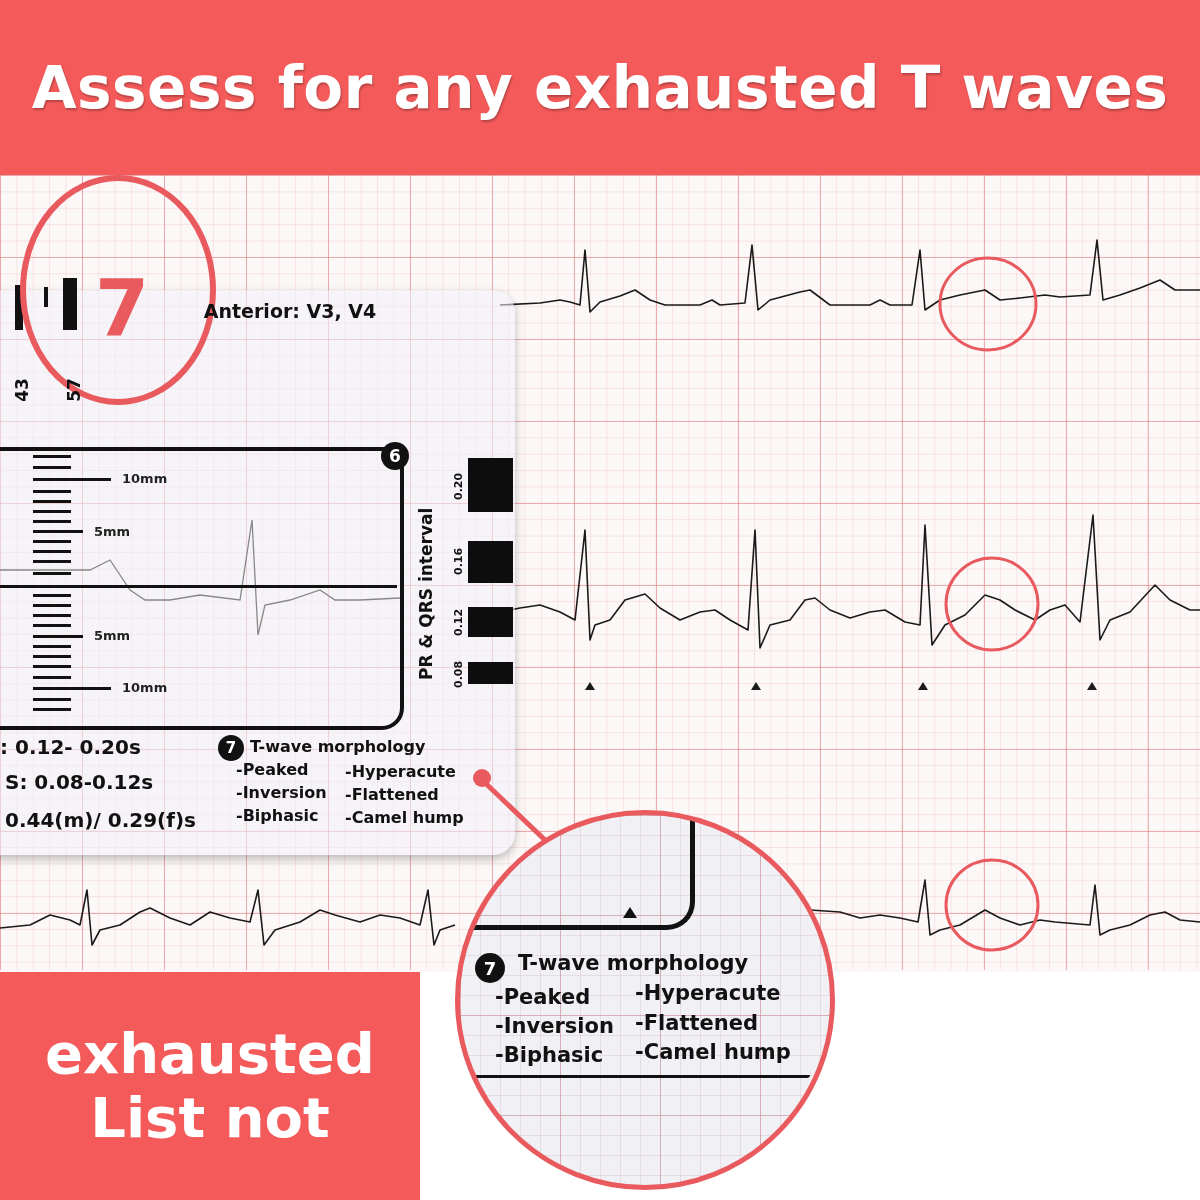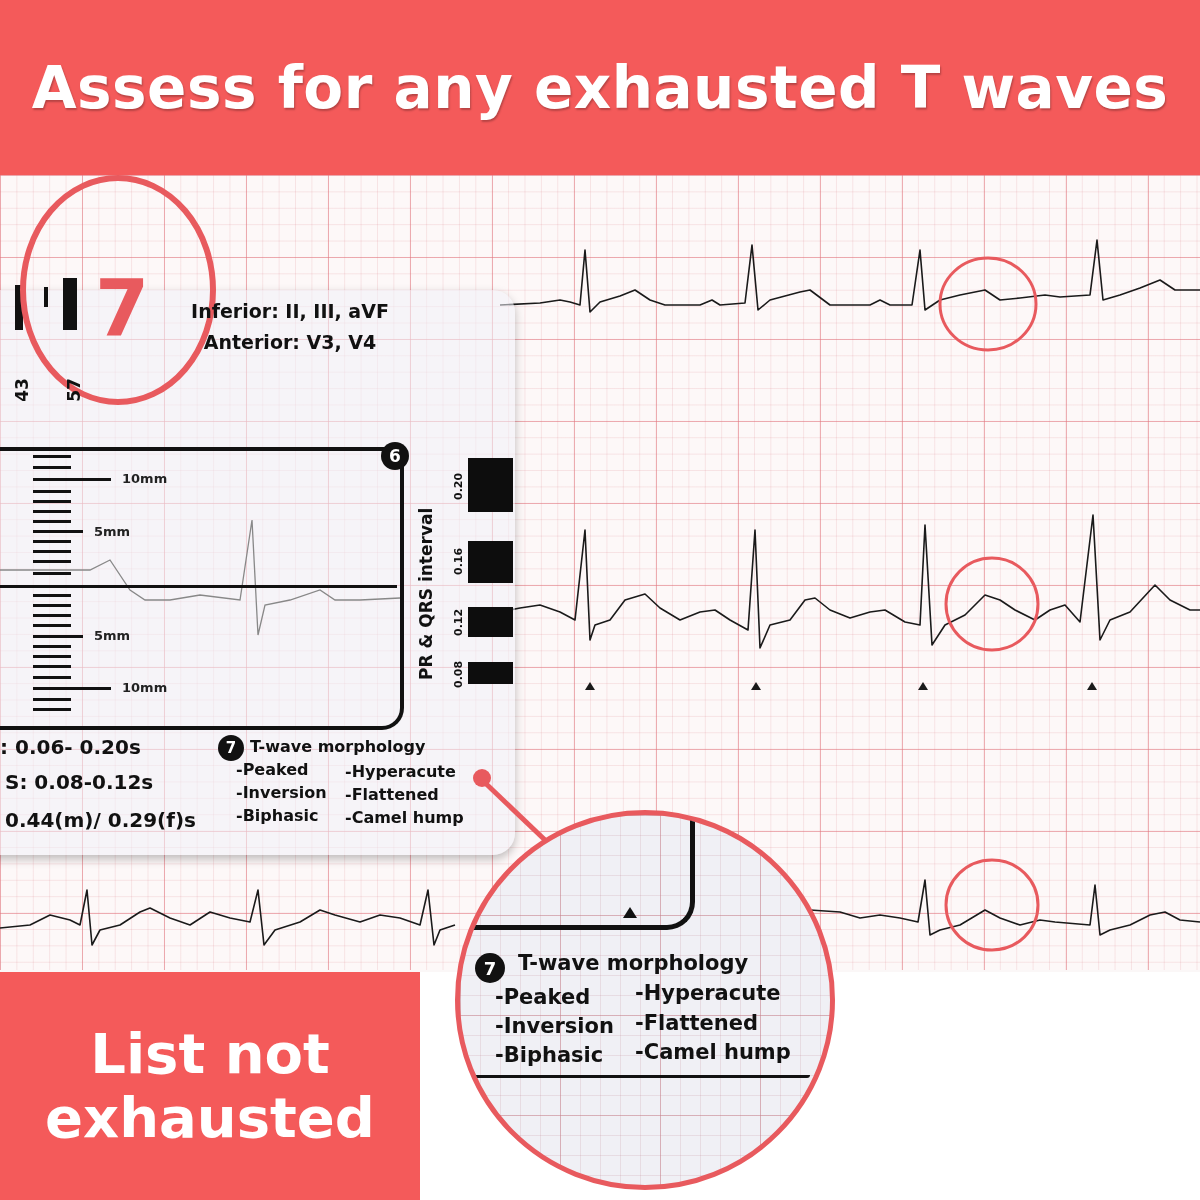--- a/index.html
+++ b/index.html
@@ -88,21 +88,20 @@
   </g>
   <text x="95" y="335" fill="#e85a5e" font-family="DejaVu Sans, sans-serif" font-weight="bold" font-size="78">7</text>
   <line x1="480" y1="778" x2="545" y2="840" stroke="#e85a5e" stroke-width="5"></line>
   <circle cx="482" cy="778" r="9" fill="#e85a5e"></circle>
 </svg>
 
 <span style="position:absolute;left:10px;top:380px;transform:rotate(-90deg);font-weight:bold;font-size:17px;color:#111;">43</span>
 <span style="position:absolute;left:62px;top:380px;transform:rotate(-90deg);font-weight:bold;font-size:17px;color:#111;">57</span>
 
 <div class="leads">
-  <div>Inferior: II, III, aVF</div>
   <div>Anterior: V3, V4</div>
 </div>
 
 <div class="measure-box"></div>
 <div class="divider"></div>
 <div class="badge" style="left:381px;top:442px;">6</div>
 
 <div>
   <div class="tick" style="top:455px"></div>
     <div class="tick" style="top:466px"></div>
@@ -137,21 +136,21 @@
 <div class="interval-title">PR &amp; QRS interval</div>
 <div class="interval-block" style="top:458px;height:54px"></div>
 <div class="interval-block" style="top:541px;height:42px"></div>
 <div class="interval-block" style="top:607px;height:30px"></div>
 <div class="interval-block" style="top:662px;height:22px"></div>
 <span class="interval-val" style="top:500px">0.20</span>
 <span class="interval-val" style="top:575px">0.16</span>
 <span class="interval-val" style="top:636px">0.12</span>
 <span class="interval-val" style="top:688px">0.08</span>
 
-<span class="norm" style="left:0;top:735px">: 0.06- 0.20s</span>
+<span class="norm" style="left:0;top:735px">: 0.12- 0.20s</span>
 <span class="norm" style="left:5px;top:770px">S: 0.08-0.12s</span>
 <span class="norm" style="left:5px;top:808px">0.44(m)/ 0.29(f)s</span>
 
 <div class="badge" style="left:218px;top:735px;width:26px;height:26px;font-size:15px;">7</div>
 <span class="twave-title">T-wave morphology</span>
 <span class="twave-item" style="left:236px;top:760px">-Peaked</span>
 <span class="twave-item" style="left:345px;top:762px">-Hyperacute</span>
 <span class="twave-item" style="left:236px;top:783px">-Inversion</span>
 <span class="twave-item" style="left:345px;top:785px">-Flattened</span>
 <span class="twave-item" style="left:236px;top:806px">-Biphasic</span>
@@ -169,15 +168,15 @@
   <span class="mag-item" style="left:35px;top:228px">-Biphasic</span>
   <span class="mag-item" style="left:175px;top:225px">-Camel hump</span>
   <div class="mag-bottom" style="top:260px"></div>
 </div>
 
 <div class="header-banner">
   <h1>Assess for any exhausted T waves</h1>
 </div>
 
 <div class="footer-banner">
+  <span>exhausted</span>
   <span>List not</span>
-  <span>exhausted</span>
 </div>
 
 </body></html>

